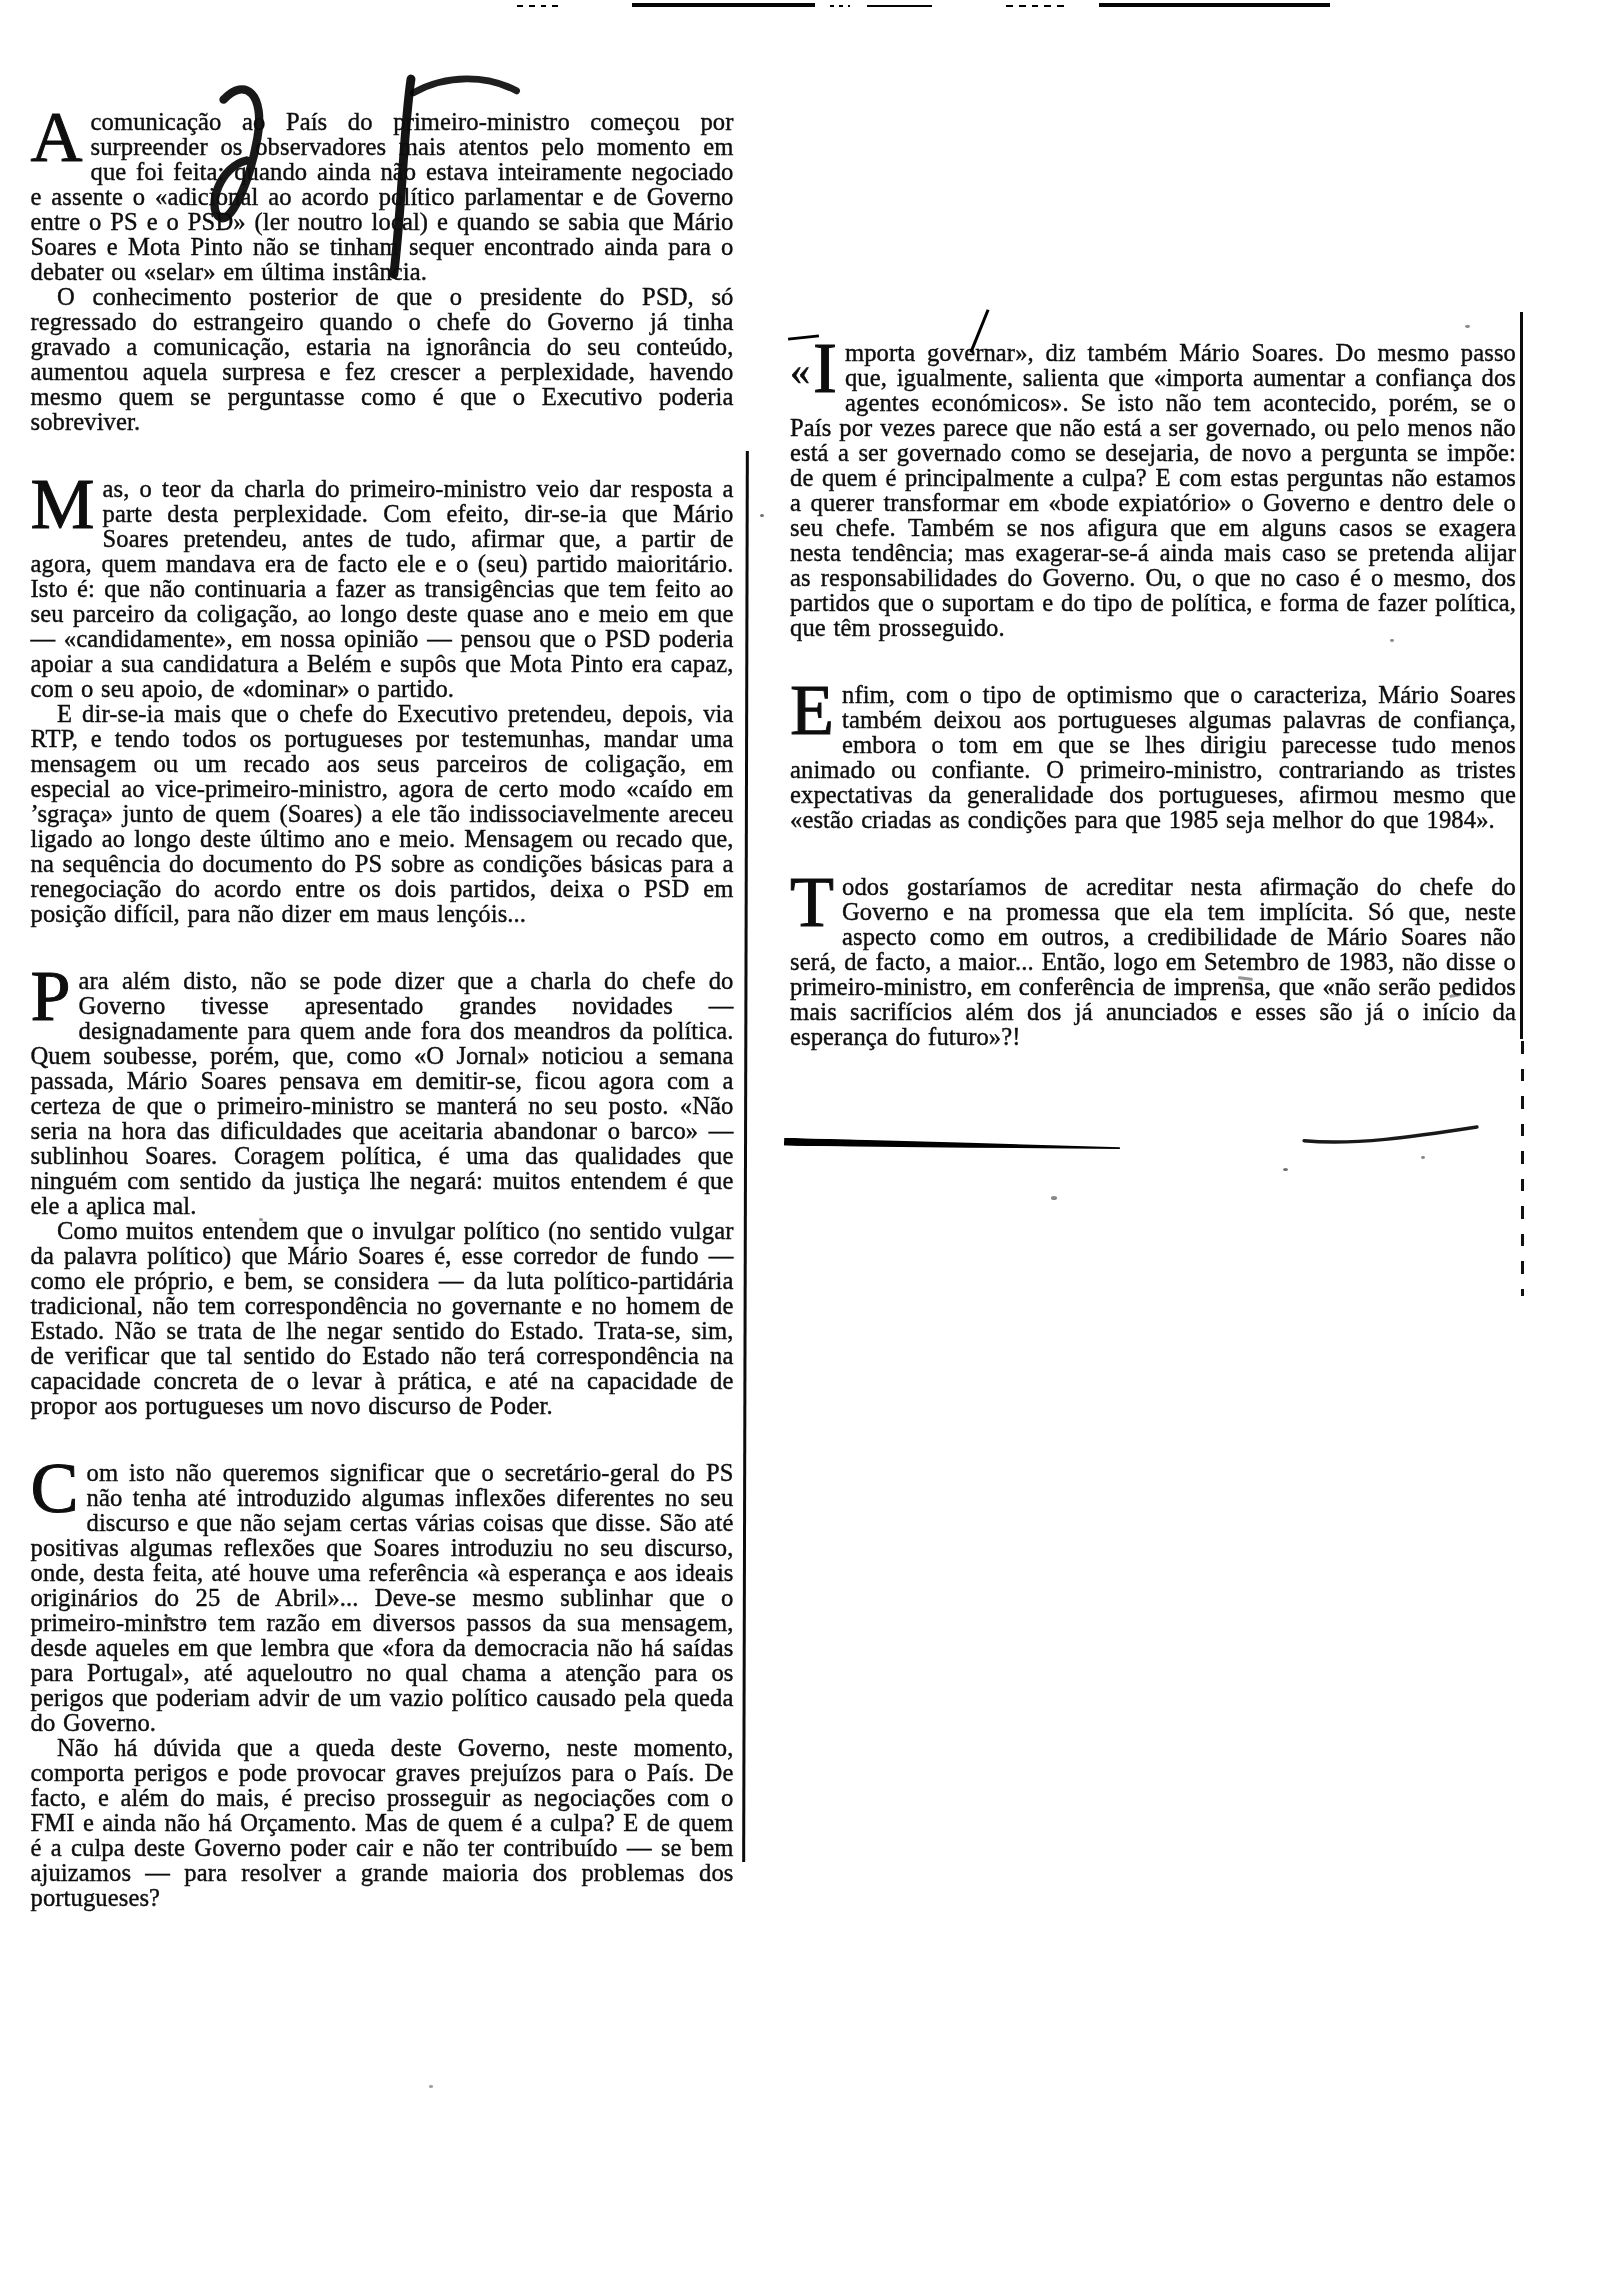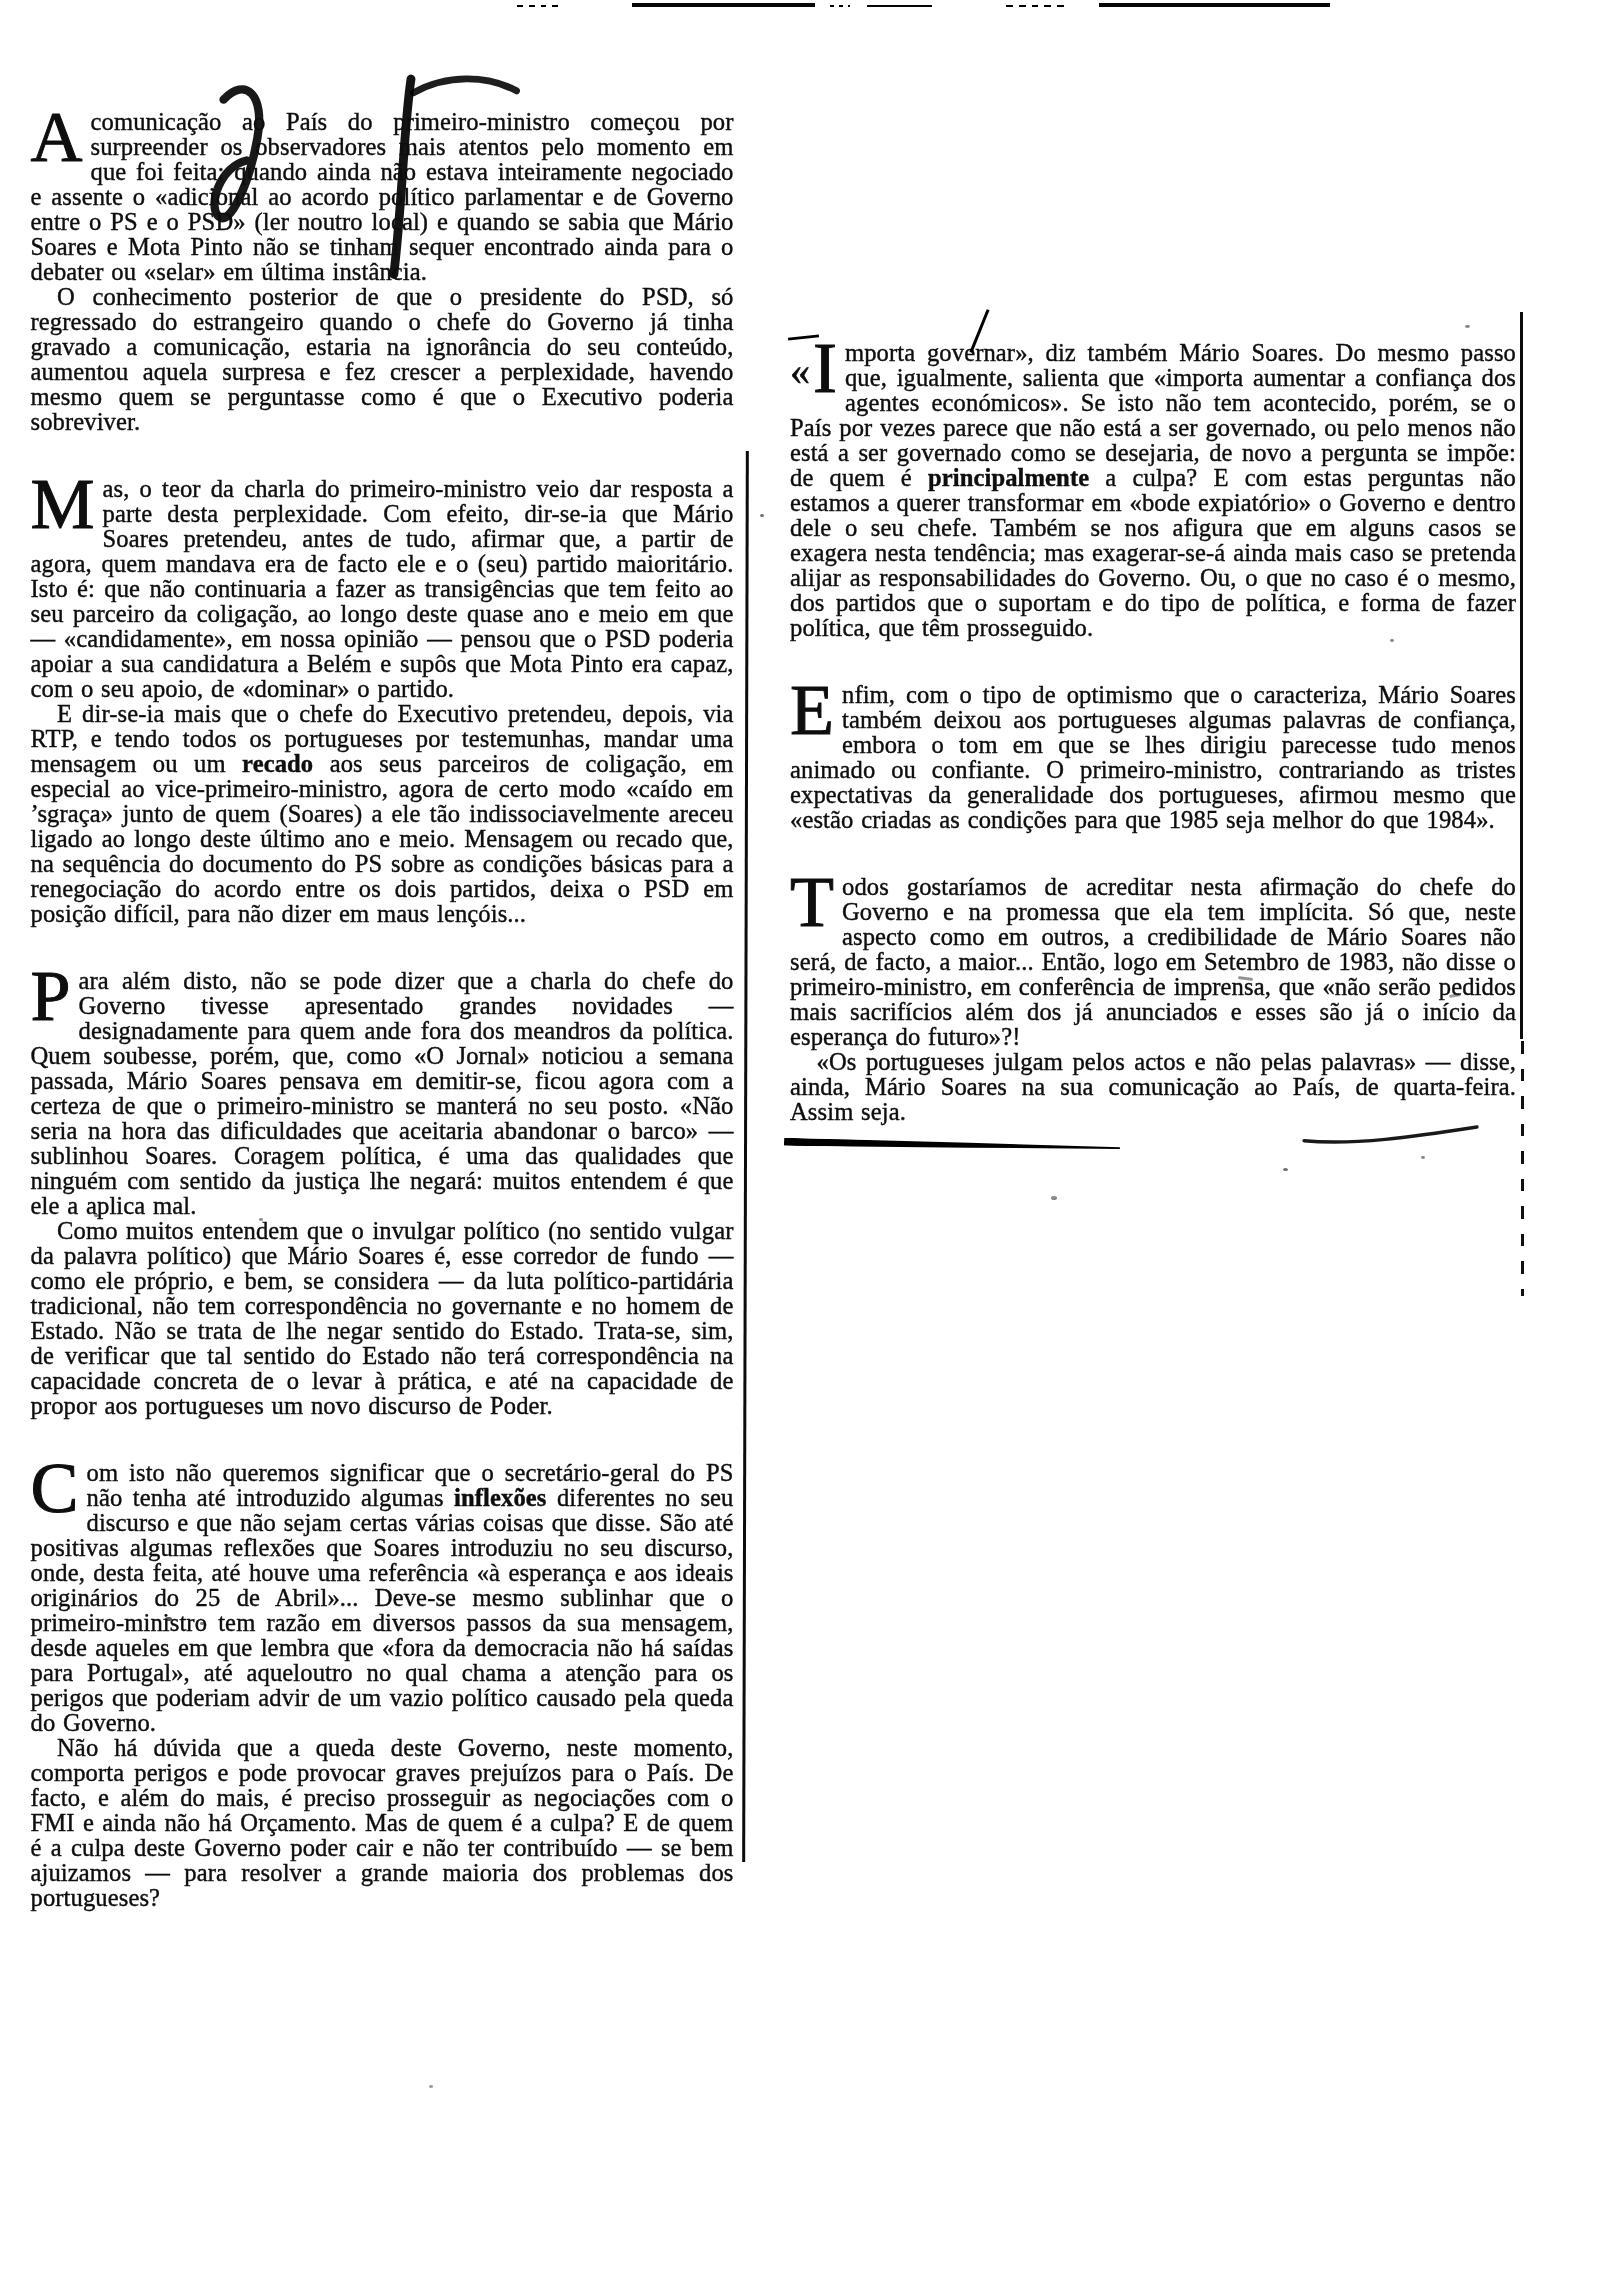--- a/index.html
+++ b/index.html
@@ -15,21 +15,21 @@
     letter-spacing:0.1px;word-spacing:1.5px;-webkit-text-stroke:0.4px currentColor;
   }
   .para.indent{text-indent:26.5px;}
   .para.lead{margin-top:42px;}
   .para.lead.first{margin-top:0;}
   .dropcap{
     float:left;font-size:72px;line-height:51px;padding:2.9px 7.9px 0 0;
     -webkit-text-stroke:1px currentColor;
   }
   .qmark{float:left;font-size:40px;line-height:51px;padding:4.9px 2.9px 0 0;-webkit-text-stroke:0.6px currentColor;}
-  .bold{font-weight:700;}
+  .bold{font-weight:400;}
   .faded{opacity:.38;}
 
   
   .scan-dash{position:absolute;background:#050505;}
   #dash1{left:517px;top:4.9px;width:44px;height:2px;background:repeating-linear-gradient(90deg,#000 0 5.9px,transparent 5.9px 11.8px);}
   #dash2{left:632px;top:3.4px;width:183px;height:3.4px;}
   #dash3{left:830px;top:5.4px;width:19.7px;height:1.5px;background:repeating-linear-gradient(90deg,#000 0 3.9px,transparent 3.9px 8.8px);}
   #dash4{left:867px;top:4.9px;width:65px;height:2px;}
   #dash5{left:1006px;top:4.9px;width:59px;height:2px;background:repeating-linear-gradient(90deg,#000 0 6.9px,transparent 6.9px 12.8px);}
   #dash6{left:1099px;top:2.9px;width:231px;height:3.9px;}
@@ -90,21 +90,20 @@
       <p class="para indent"><span>E dir-se-ia mais que o chefe do Executivo pretendeu, depois, via RTP, e tendo todos os portugueses por testemunhas, mandar uma mensagem ou um </span><span class="bold">recado</span><span> aos seus parceiros de coligação, em especial ao vice-primeiro-ministro, agora de certo modo «caído em ’sgraça» junto de quem (Soares) a ele tão indissociavelmente areceu ligado ao longo deste último ano e meio. Mensagem ou recado que, na sequência do documento do PS sobre as condições básicas para a renegociação do acordo entre os dois partidos, deixa o PSD em posição difícil, para não dizer em maus lençóis...</span></p>
       <p class="para lead"><span class="dropcap">P</span><span>ara além disto, não se pode dizer que a charla do chefe do Governo tivesse apresentado grandes novidades — designadamente para quem ande fora dos meandros da política. Quem soubesse, porém, que, como «O Jornal» noticiou a semana passada, Mário Soares pensava em demitir-se, ficou agora com a certeza de que o primeiro-ministro se manterá no seu posto. «Não seria na hora das dificuldades que aceitaria abandonar o barco» — sublinhou Soares. Coragem política, é uma das qualidades que ninguém com sentido da justiça lhe negará: muitos entendem é que ele a aplica mal.</span></p>
       <p class="para indent"><span>Como muitos entendem que o invulgar político (no sentido vulgar da palavra político) que Mário Soares é, esse corredor de fundo — como ele próprio, e bem, se considera — da luta político-partidária tradicional, não tem correspondência no governante e no homem de Estado. Não se trata de lhe negar sentido do Estado. Trata-se, sim, de verificar que tal sentido do Estado não terá correspondência na capacidade concreta de o levar à prática, e até na capacidade de propor aos portugueses um novo discurso de Poder.</span></p>
       <p class="para lead"><span class="dropcap">C</span><span>om isto não queremos significar que o secretário-geral do PS não tenha até introduzido algumas </span><span class="bold">inflexões</span><span> diferentes no seu discurso e que não sejam certas várias coisas que disse. São até positivas algumas reflexões que Soares introduziu no seu discurso, onde, desta feita, até houve uma referência «à esperança e aos ideais originários do 25 de Abril»... Deve-se mesmo sublinhar que o primeiro-ministro tem razão em diversos passos da sua mensagem, desde aqueles em que lembra que «fora da democracia não há saídas para Portugal», até aqueloutro no qual chama a atenção para os perigos que poderiam advir de um vazio político causado pela queda do Governo.</span></p>
       <p class="para indent"><span>Não há dúvida que a queda deste Governo, neste momento, comporta perigos e pode provocar graves prejuízos para o País. De facto, e além do mais, é preciso prosseguir as negociações com o FMI e ainda não há Orçamento. Mas de quem é a culpa? E de quem é a culpa deste Governo poder cair e não ter contribuído — se bem ajuizamos — para resolver a grande maioria dos problemas dos portugueses?</span></p>
     </div>
   <div class="col" id="col-right">
       <p class="para lead first"><span class="qmark">«</span><span class="dropcap">I</span><span>mporta governar», diz também Mário Soares. Do mesmo passo que, igualmente, salienta que «importa aumentar a confiança dos agentes económicos». Se isto não tem acontecido, porém, se o País por vezes parece que não está a ser governado, ou pelo menos não está a ser governado como se desejaria, de novo a pergunta se impõe: de quem é </span><span class="bold">principalmente</span><span> a culpa? E com estas perguntas não estamos a querer transformar em «bode expiatório» o Governo e dentro dele o seu chefe. Também se nos afigura que em alguns casos se exagera nesta tendência; mas exagerar-se-á ainda mais caso se pretenda alijar as responsabilidades do Governo. Ou, o que no caso é o mesmo, dos partidos que o suportam e do tipo de política, e forma de fazer política, que têm prosseguido.</span></p>
       <p class="para lead"><span class="dropcap">E</span><span>nfim, com o tipo de optimismo que o caracteriza, Mário Soares também deixou aos portugueses algumas palavras de confiança, embora o tom em que se lhes dirigiu parecesse tudo menos animado ou confiante. O primeiro-ministro, contrariando as tristes expectativas da generalidade dos portugueses, afirmou mesmo que «estão criadas as condições para que 1985 seja melhor do que 1984».</span></p>
       <p class="para lead"><span class="dropcap">T</span><span>odos gostaríamos de acreditar nesta afirmação do chefe do Governo e na promessa que ela tem implícita. Só que, neste aspecto como em outros, a credibilidade de Mário Soares não será, de facto, a maior... Então, logo em Setembro de 1983, não disse o primeiro-ministro, em conferência de imprensa, que «não serão pedidos mais sacrifícios além dos já anunciados e esses são já o início da esperança do futuro»?!</span></p>
-      <p class="para indent"><span>«Os portugueses julgam pelos actos e não pelas palavras» — disse, ainda, Mário Soares na sua comunicação ao País, de quarta-feira. Assim seja.</span></p>
     </div>
 
   <div class="vrule" id="divider-mid"></div>
   <div class="vrule" id="edge-right-a"></div>
   <div class="vrule" id="edge-right-b"></div>
   <div id="rule-end"></div>
 
   <svg id="line-wavy" class="svg-art" width="182" height="22.6" viewBox="0 0 370 46">
     <path d="M 8 34 C 110 44 230 26 360 6" fill="none" stroke="#000" stroke-width="7" stroke-linecap="round" opacity=".9"></path>
   </svg>

